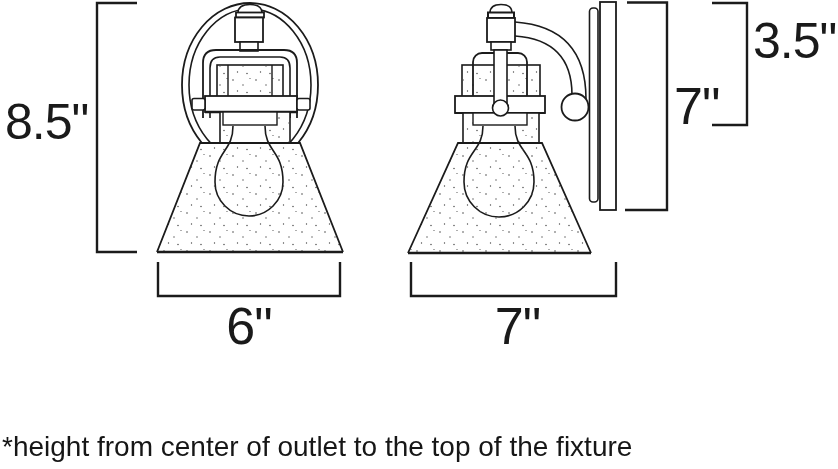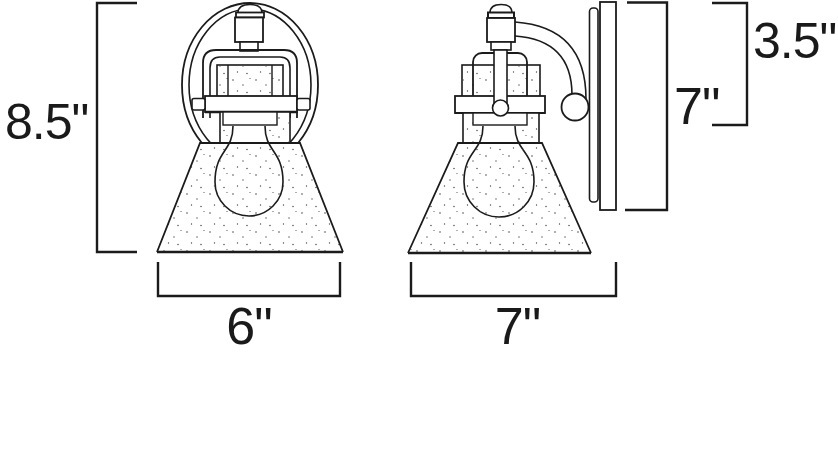--- a/index.html
+++ b/index.html
@@ -157,13 +157,14 @@
 
   <div class="dim-label dim-md center" style="left:158px;top:300px;width:182px;">6"</div>
 
   <div class="dim-label dim-md center" style="left:415px;top:300px;width:205px;">7"</div>
 
   <div class="dim-label dim-md" style="left:674px;top:80px;">7"</div>
 
   <div class="dim-label dim-lg" style="left:753px;top:16px;">3.5"</div>
 
 
+  <div class="footnote">*height from center of outlet to the top of the fixture</div>
 </div>
 
 </body></html>

